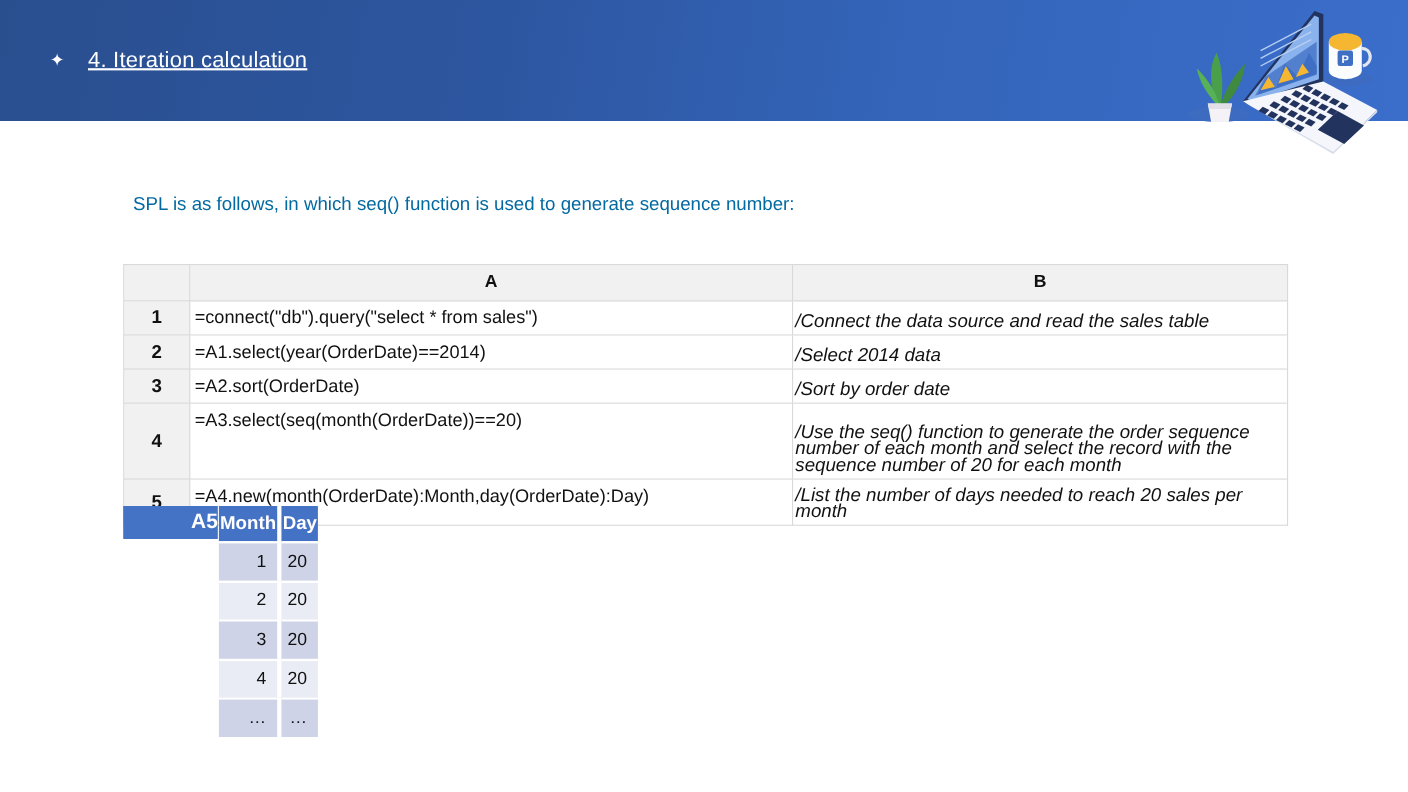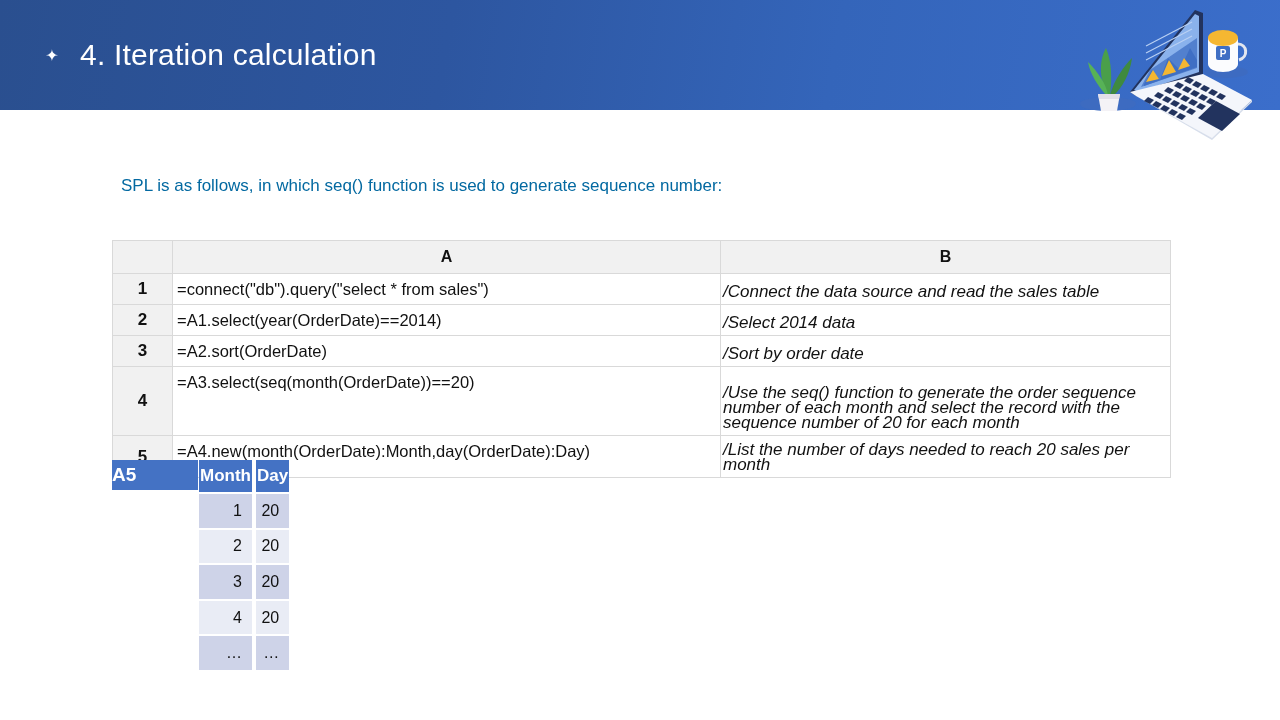--- a/index.html
+++ b/index.html
@@ -31,25 +31,26 @@
     width: 24px;
     height: 24px;
     color: #ffffff;
     line-height: 24px;
     text-align: center;
   }
   #banner-title {
     position: absolute;
     left: 80px;
     top: 38px;
-    font-size: 30px;
+    font-size: 20px;
     color: #ffffff;
     letter-spacing: 0.2px;
     white-space: nowrap;
     line-height: 34px;
+    text-decoration: underline;
   }
   #banner-art {
     position: absolute;
     left: 1040px;
     top: 0;
     width: 240px;
     height: 160px;
     pointer-events: none;
   }
 
@@ -125,21 +126,21 @@
   #a5-label {
     position: absolute;
     left: 0;
     top: 0;
     width: 86px;
     height: 30px;
     background: #4472c4;
     color: #ffffff;
     font-size: 19px;
     font-weight: bold;
-    text-align: left;
+    text-align: right;
     line-height: 30px;
   }
   #result-table {
     position: absolute;
     left: 87px;
     top: 0;
     border-collapse: separate;
     border-spacing: 0;
     table-layout: fixed;
   }

